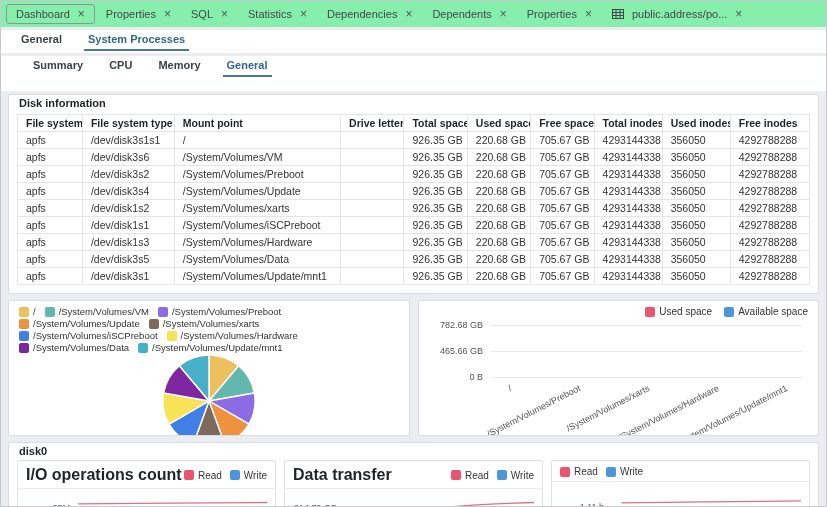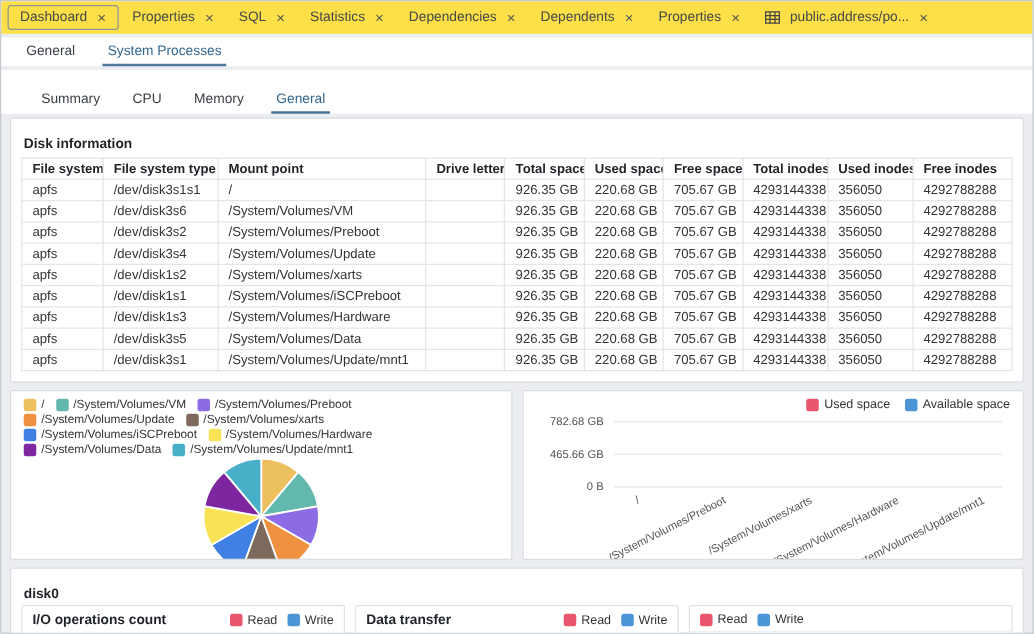--- a/index.html
+++ b/index.html
@@ -5,35 +5,35 @@
   * { box-sizing: border-box; }
   html,body { margin:0; padding:0; }
   body {
     width:827px; height:507px; overflow:hidden;
     background:#EBEDF1;
     border:1px solid #C6CAD0;
     font-family:"Liberation Sans", sans-serif;
     font-size:11px; color:#333;
   }
   
-  .tabbar { background:#fde047; display:flex; align-items:center; height:26px; padding:0 4px; margin-bottom:3px; }
+  .tabbar { background:#86efac; display:flex; align-items:center; height:26px; padding:0 4px; margin-bottom:3px; }
   .tab { display:inline-flex; align-items:center; gap:8px; padding:3px 9px; margin:0 1px; color:#44474b; white-space:nowrap; cursor:pointer; }
   .tab.active { border:1px solid #8F9499; border-radius:3px; }
   .tab .close { color:#555; font-size:12px; line-height:10px; }
   .tab .tbl-icon { display:inline-flex; }
   
-  .band { background:#fff; display:flex; align-items:flex-end; margin-bottom:3px; }
+  .band { background:#fff; display:flex; align-items:flex-start; margin-bottom:3px;font-weight:bold; }
   .band-1 { padding-left:16px; height:23px; }
   .band-2 { padding-left:28px; height:35px; }
   .nav-item { padding:3px 4px 4px; margin-right:18px; color:#3a3f44; cursor:pointer; border-bottom:2px solid transparent; }
   .nav-item.active { color:#326690; border-bottom:2px solid #4d769b; }
   
   .content { padding:0 7px; }
   .card { background:#fff; border:1px solid #D9DDE2; border-radius:2px; }
-  .card-title { font-weight:bold; color:#1f2328; padding:14px 10px 3px; font-size:11px; }
+  .card-title { font-weight:bold; color:#1f2328; padding:2px 10px 3px; font-size:11px; }
   
   table.disk { border-collapse:collapse; margin:2px 8px 8px; width:calc(100% - 16px); font-size:10.5px; table-layout:fixed; }
   table.disk th, table.disk td { border:1px solid #E4E5E7; padding:2px 8px; text-align:left; white-space:nowrap; overflow:hidden; height:17px; }
   table.disk th { font-weight:bold; color:#1f2328; }
   table.disk td { color:#333; }
   table.disk col:nth-child(1){width:8.2%} table.disk col:nth-child(2){width:11.6%}
   table.disk col:nth-child(3){width:21%}  table.disk col:nth-child(4){width:8%}
   table.disk col:nth-child(5){width:8%}   table.disk col:nth-child(6){width:8%}
   table.disk col:nth-child(7){width:8%}   table.disk col:nth-child(8){width:8.6%}
   table.disk col:nth-child(9){width:8.6%} table.disk col:nth-child(10){width:10%}
@@ -52,21 +52,21 @@
   .bars { position:absolute; left:0; right:0; top:0; bottom:0; display:flex; justify-content:space-around; align-items:flex-end; }
   .bar { width:28px; display:flex; flex-direction:column; justify-content:flex-end; }
   .bar-seg { width:100%; }
   .bar-xlabels { position:relative; height:54px; margin:2px 6px 0 62px; overflow:visible; }
   .bar-xlabel { position:absolute; top:4px; transform:rotate(-27deg); transform-origin:top right; font-size:9px; color:#555; white-space:nowrap; }
   
   .disk0-card { margin-top:6px; padding-bottom:10px; }
   .disk0-panels { display:flex; gap:8px; padding:0 8px; }
   .panel { flex:1; border:1px solid #DEE1E6; border-radius:2px; min-width:0; background:#fff; }
   .panel-head { display:flex; justify-content:space-between; align-items:center; padding:5px 8px 4px; border-bottom:1px solid #ECECEE; }
-  .panel-title { font-weight:bold; font-size:11px; color:#1f2328; white-space:nowrap; overflow:hidden; }
+  .panel-title { font-weight:bold; font-size:16px; color:#1f2328; white-space:nowrap; overflow:hidden; }
   .panel-legend { display:flex; gap:8px; font-size:10px; color:#333; flex:none; }
   .panel-chart { position:relative; height:72px; margin-top:4px; }
   .panel-chart .ylab { position:absolute; left:4px; width:48px; text-align:right; transform:translateY(-50%); font-size:9px; color:#666; white-space:nowrap; }
   .panel-chart .gl { position:absolute; left:58px; right:8px; border-top:1px solid #E4E5E7; }
   .panel-chart svg { position:absolute; left:58px; right:8px; top:2px; bottom:2px; width:calc(100% - 66px); height:calc(100% - 4px); }
 </style>
 </head>
 <body>
 
 <div class="tabbar">

